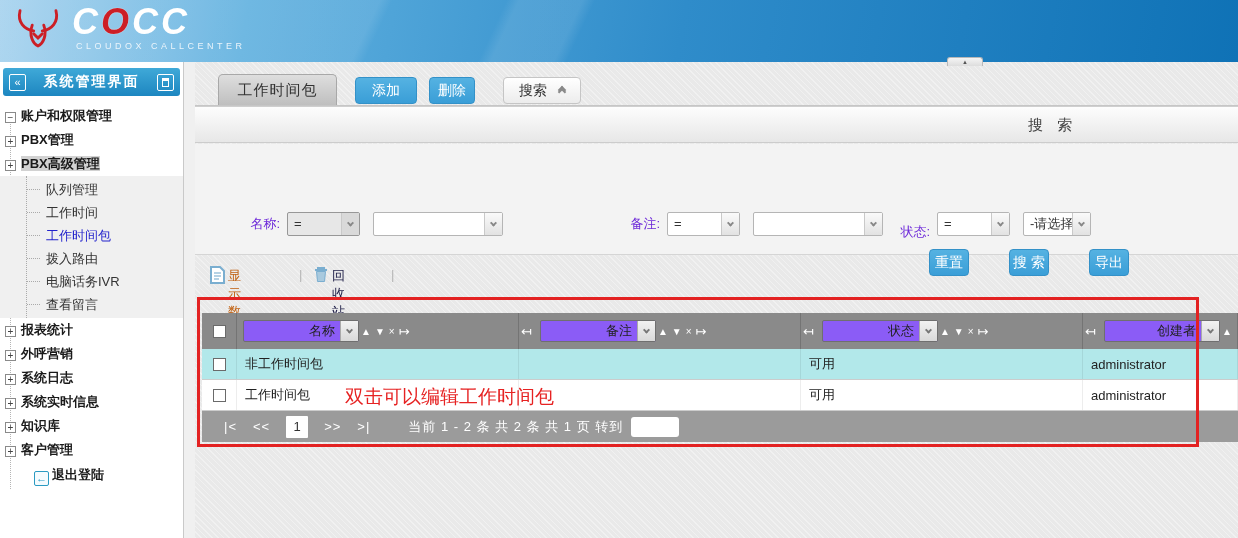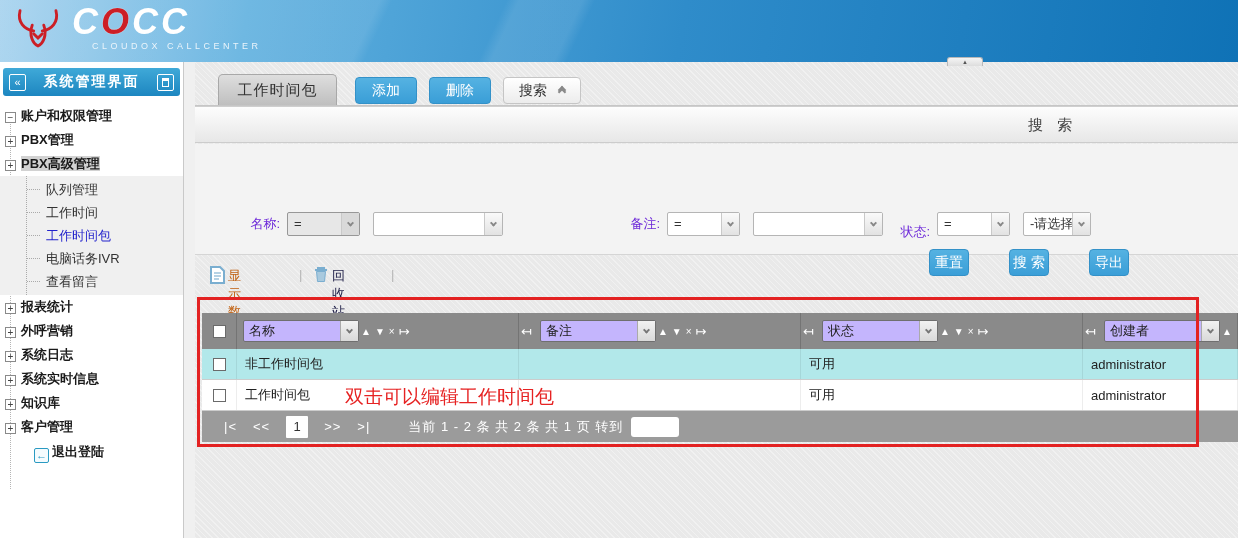--- a/index.html
+++ b/index.html
@@ -10,21 +10,21 @@
   .banner { position:absolute; left:0; top:0; width:1238px; height:62px;
     background:
       linear-gradient(115deg, rgba(255,255,255,.10) 30%, rgba(255,255,255,0) 31%, rgba(255,255,255,0) 40%, rgba(255,255,255,.10) 41%, rgba(255,255,255,.10) 46%, rgba(255,255,255,0) 47%),
       linear-gradient(100deg,#a6d2ee 0%, #5fb0df 20%, #2f8cca 55%, #0f72b6 100%);
   }
   .logo-wrap { position:absolute; left:14px; top:5px; display:flex; align-items:center; }
   .logo-text { margin-left:10px; }
   .logo-name { font-size:36px; font-weight:bold; font-style:italic; color:#fff;
     letter-spacing:3px; line-height:34px; }
   .logo-name .accent { color:#cc1f26; text-shadow:0 0 1px #fff; }
-  .logo-sub { font-size:9px; color:#eaf4fb; letter-spacing:3.5px; margin-top:2px; margin-left:20px; }
+  .logo-sub { font-size:9px; color:#eaf4fb; letter-spacing:3.5px; margin-top:2px; margin-left:4px; }
 
   
   .sidebar { position:absolute; left:0; top:62px; width:184px; bottom:0;
     background:#fff; border-right:1px solid #c9c9c9; }
   .side-head { margin:6px 3px 8px 3px; height:28px; border-radius:3px;
     background:linear-gradient(#3fa9d8,#1d86c0); display:flex; align-items:center;
     padding:0 6px; }
   .sq-btn { width:17px; height:17px; border:1px solid #fff; border-radius:2px;
     color:#fff; font-size:11px; line-height:15px; text-align:center; cursor:pointer; }
   .side-title { flex:1; text-align:center; color:#fff; font-size:14px; font-weight:bold;
@@ -69,21 +69,21 @@
   .tabbar { position:absolute; left:0; right:0; top:13px; height:31px;
     border-bottom:1px solid #c6c6c6; }
   .tab { position:absolute; left:23px; bottom:0; width:119px; height:31px;
     background:linear-gradient(#dedede,#bfbfbf); border:1px solid #a8a8a8; border-bottom:none;
     border-radius:5px 5px 0 0; text-align:center; line-height:30px; font-size:15px;
     color:#333; letter-spacing:1px; cursor:pointer; }
   .btn { display:flex; align-items:center; justify-content:center;
     background:linear-gradient(#55b2e2,#3a9ed7); border:1px solid #3391c8; border-radius:4px;
     color:#fff; font-size:14px; cursor:pointer; }
   .btn-add { position:absolute; left:160px; top:2px; width:62px; height:27px; }
-  .btn-del { position:absolute; left:234px; top:2px; width:62px; height:27px; }
+  .btn-del { position:absolute; left:234px; top:2px; width:46px; height:27px; }
   .btn-searchtoggle { position:absolute; left:308px; top:2px; width:78px; height:27px;
     background:linear-gradient(#fff,#ececec); border:1px solid #c5c5c5; border-radius:4px;
     color:#333; font-size:14px; display:flex; align-items:center; justify-content:center;
     gap:12px; cursor:pointer; }
   .chev2 { display:flex; flex-direction:column; align-items:center; }
   .chev2 i { width:6px; height:6px; border-left:2px solid #8a8a8a; border-top:2px solid #8a8a8a;
     transform:rotate(45deg); margin:-2px 0; }
 
   .search-panel { position:absolute; left:0; right:0; top:44px; height:149px;
     border-bottom:1px solid #d5d5d5; }
@@ -117,22 +117,22 @@
   
   .grid { position:absolute; left:7px; right:0; top:251px; overflow:hidden; }
   .grow { display:flex; width:100%; }
   .ghead { background:#8a8a8a; height:36px; align-items:center; }
   .gcell { border-right:1px solid rgba(0,0,0,.18); height:100%; display:flex;
     align-items:center; overflow:hidden; }
   .c0 { width:35px; justify-content:center; }
   .c1, .c2, .c3 { width:282px; }
   .c4 { flex:1; }
   .ghead .gcell { border-right:1px solid #747474; }
-  .hsel { height:22px; background:#c4b5fd; border:1px solid #6f6f6f; border-radius:2px;
-    display:flex; align-items:stretch; width:116px; margin-left:6px; cursor:pointer; }
+  .hsel { height:22px; background:#8b5cf6; border:1px solid #6f6f6f; border-radius:2px;
+    display:flex; align-items:stretch; width:116px; margin-left:6px; cursor:pointer;text-align:right; }
   .hsel .txt { flex:1; font-size:13px; color:#222; line-height:20px; padding:0 5px;
     white-space:nowrap; }
   .hsel .dd { width:18px; border-left:1px solid #aaa;
     background:linear-gradient(#f2f2f2,#d9d9d9); display:flex; align-items:center;
     justify-content:center; }
   .hsel .dd i { width:5px; height:5px; border-right:2px solid #777; border-bottom:2px solid #777;
     transform:rotate(45deg) translate(-1px,-1px); }
   .hico { color:#fff; font-size:10px; margin:0 2px; cursor:pointer; }
   .hico.mv { font-size:13px; }
   .cb { width:13px; height:13px; background:#fff; border:1px solid #6a6a6a; cursor:pointer; }
@@ -194,20 +194,21 @@
       <span class="tbox">+</span><span>PBX管理</span>
     </div>
     <div class="titem">
       <span class="tbox">+</span><span class="hl">PBX高级管理</span>
     </div>
 
     <div class="sub-block">
       <div class="sitem"><span>队列管理</span></div>
       <div class="sitem"><span>工作时间</span></div>
       <div class="sitem selected"><span>工作时间包</span></div>
+      <div class="sitem"><span>拨入路由</span></div>
       <div class="sitem"><span>电脑话务IVR</span></div>
       <div class="sitem"><span>查看留言</span></div>
     </div>
 
     <div class="titem">
       <span class="tbox">+</span><span>报表统计</span>
     </div>
     <div class="titem">
       <span class="tbox">+</span><span>外呼营销</span>
     </div>

